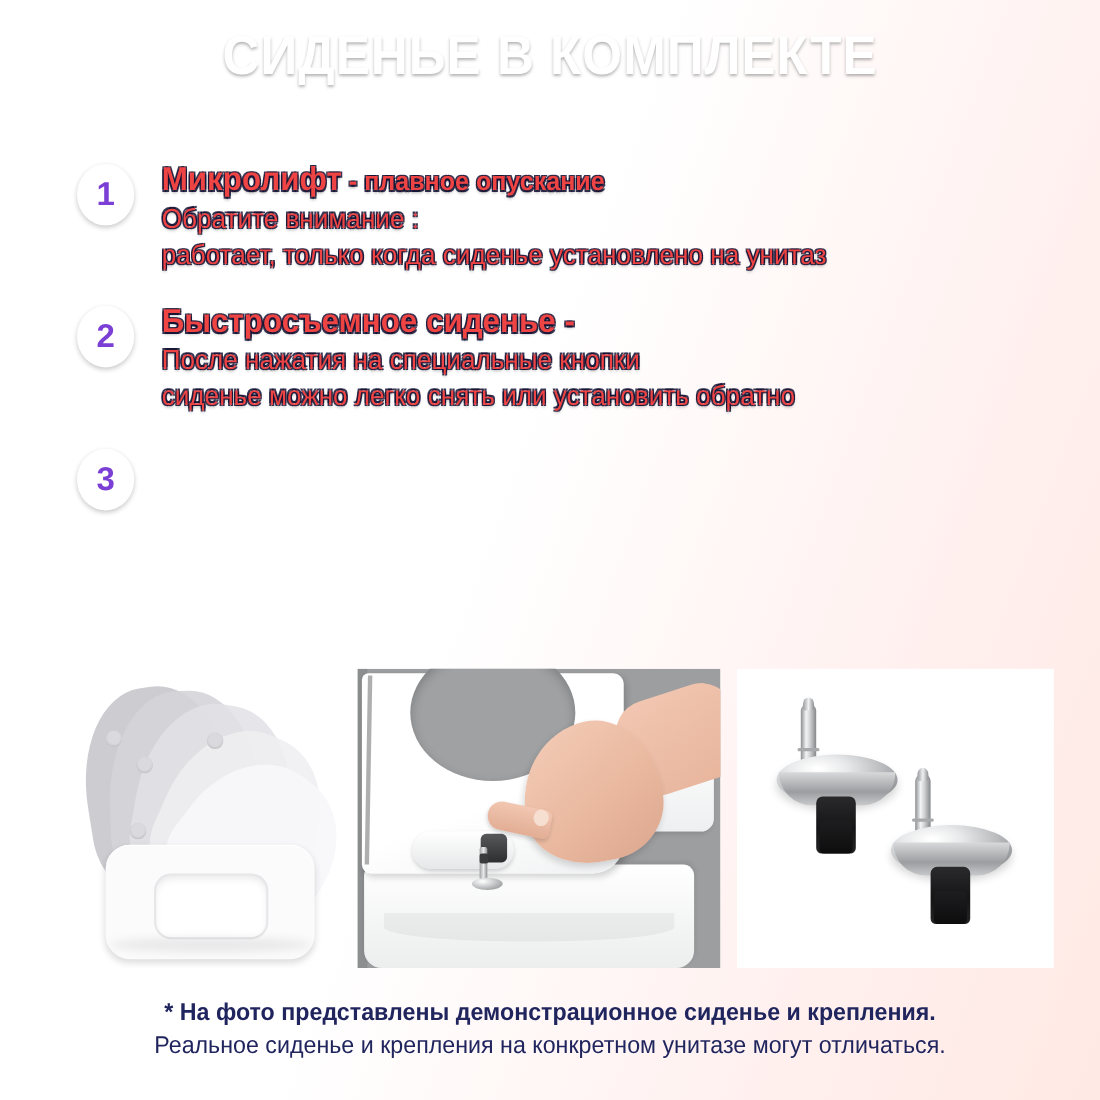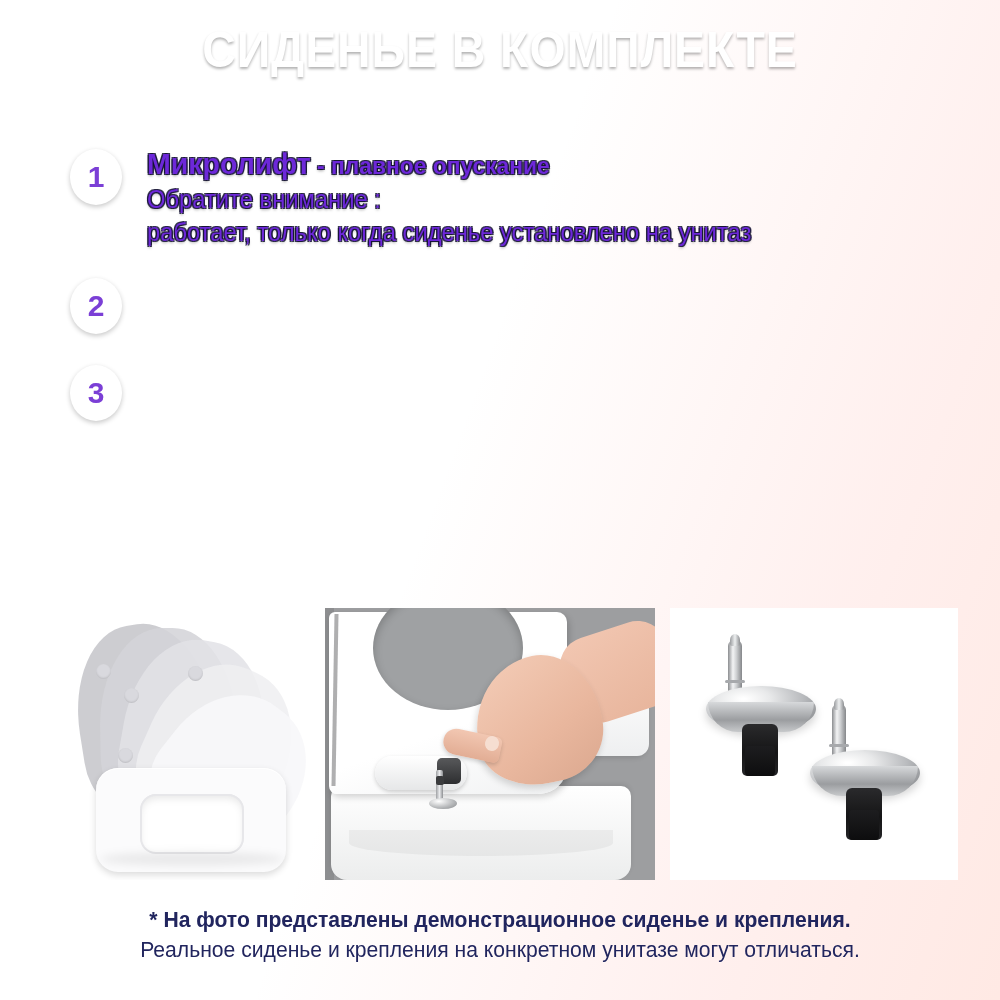--- a/index.html
+++ b/index.html
@@ -63,21 +63,21 @@
     background:#ffffff;
     color:#7b3fd6;
     font-size:30px;
     font-weight:bold;
     display:flex;align-items:center;justify-content:center;
     box-shadow:0 2px 5px rgba(0,0,0,0.22);
     margin-top:3px;
   }
   .ftext{
     margin-left:25px;
-    color:#6d28d9;
+    color:#ef4444;
     text-shadow:
       -1.3px -1.3px 0 rgba(20,18,50,.85),
        1.3px -1.3px 0 rgba(20,18,50,.85),
       -1.3px  1.3px 0 rgba(20,18,50,.85),
        1.3px  1.3px 0 rgba(20,18,50,.85),
        0 2px 3px rgba(0,0,0,.35);
   }
   .fhead{
     font-size:30px;
     font-weight:bold;
@@ -275,20 +275,25 @@
       <div class="badge">1</div>
       <div class="ftext">
         <div class="fhead"><span>Микролифт</span><span class="sub"> - плавное опускание</span></div>
         <div class="fline">Обратите внимание :</div>
         <div class="fline">работает, только когда сиденье установлено на унитаз</div>
       </div>
     </div>
 
     <div class="feature" style="margin-top:26px;">
       <div class="badge">2</div>
+      <div class="ftext">
+        <div class="fhead"><span>Быстросъемное сиденье -</span><span class="sub"></span></div>
+        <div class="fline">После нажатия на специальные кнопки</div>
+        <div class="fline">сиденье можно легко снять или установить обратно</div>
+      </div>
     </div>
 
     <div class="feature" style="margin-top:28px;">
       <div class="badge">3</div>
     </div>
 
   </div>
 
   <div class="photos">
 

